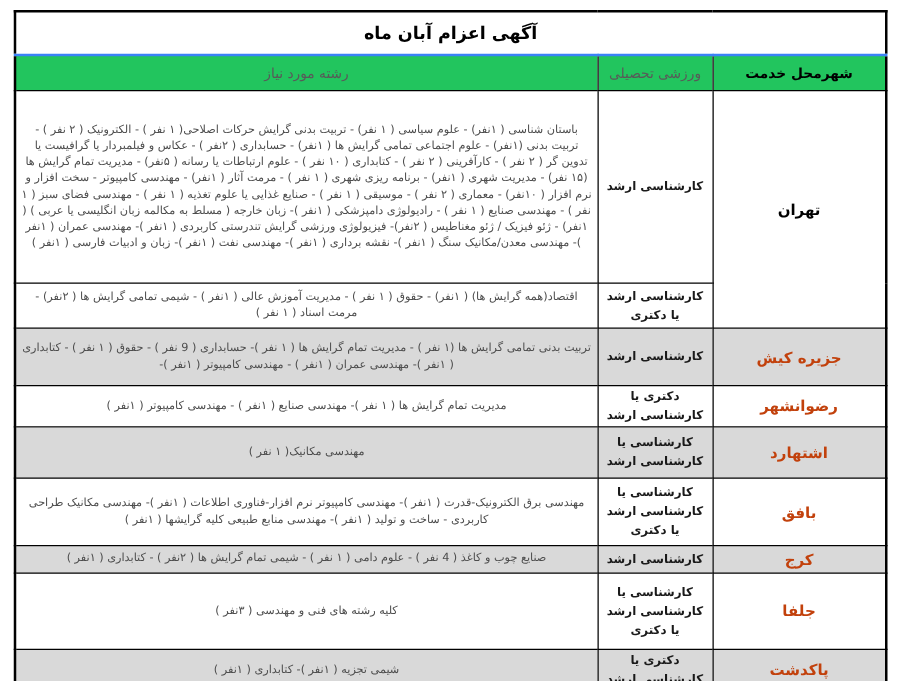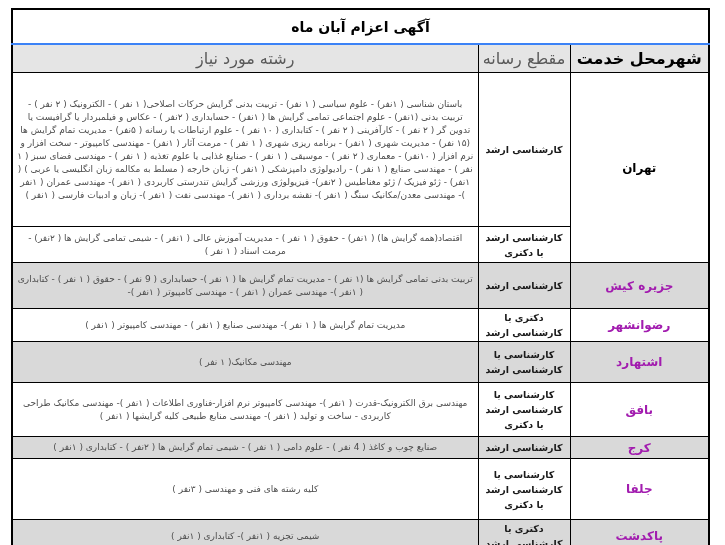--- a/index.html
+++ b/index.html
@@ -15,26 +15,26 @@
     vertical-align:middle;
     text-align:center;
     padding:1px 3px;
     overflow:hidden;
   }
   tr.title-row td{
     height:31px;background:#ffffff;
     font-size:14px;font-weight:bold;color:#000;
     border-bottom:2px solid #3b82f6;
   }
-  tr.header-row td{height:25px;background:#e5e5e5;font-size:16px;}
+  tr.header-row td{height:25px;background:#22c55e;font-size:11px;}
   td.h-field{color:#595959;font-weight:normal;}
   td.h-degree{color:#595959;font-weight:normal;}
   td.h-city{color:#000;font-weight:bold;font-size:12px;}
   td.city{font-size:12px;font-weight:bold;color:#000;}
-  td.city.red{color:#a21caf;}
+  td.city.red{color:#c2410c;}
   td.degree{font-size:9.5px;font-weight:bold;color:#1a1a1a;line-height:15px;}
   td.field{font-size:9px;color:#4d4d4d;line-height:13px;padding:1px 6px;}
   tr.gray td{background:#d9d9d9;}
 </style>
 </head>
 <body>
 
 <div class="page">
   <table class="announce">
     <colgroup>
@@ -43,21 +43,21 @@
       <col style="width:466px">
     </colgroup>
 
     <tbody>
         <tr class="title-row">
       <td colspan="3">آگهی اعزام آبان ماه</td>
     </tr>
 
     <tr class="header-row">
       <td class="h-city">شهرمحل خدمت</td>
-      <td class="h-degree">مقطع رسانه</td>
+      <td class="h-degree">ورزشی تحصیلی</td>
       <td class="h-field">رشته مورد نیاز</td>
     </tr>
 
     <tr style="height:154px">
       <td class="city" rowspan="2">تهران</td>
       <td class="degree">کارشناسی ارشد</td>
       <td class="field">باستان شناسی ( ۱نفر) - علوم سیاسی ( ۱ نفر) - تربیت بدنی گرایش حرکات اصلاحی( ۱ نفر ) - الکترونیک ( ۲ نفر ) - تربیت بدنی (۱نفر) - علوم اجتماعی تمامی گرایش ها ( ۱نفر) - حسابداری ( ۲نفر ) - عکاس و فیلمبردار یا گرافیست یا تدوین گر ( ۲ نفر ) - کارآفرینی ( ۲ نفر ) - کتابداری ( ۱۰ نفر ) - علوم ارتباطات یا رسانه ( ۵نفر) - مدیریت تمام گرایش ها (۱۵ نفر) - مدیریت شهری ( ۱نفر) - برنامه ریزی شهری ( ۱ نفر ) - مرمت آثار ( ۱نفر) - مهندسی کامپیوتر - سخت افزار و نرم افزار ( ۱۰نفر) - معماری ( ۲ نفر ) - موسیقی ( ۱ نفر ) - صنایع غذایی یا علوم تغذیه ( ۱ نفر ) - مهندسی فضای سبز ( ۱ نفر ) - مهندسی صنایع ( ۱ نفر ) - رادیولوژی دامپزشکی ( ۱نفر )- زبان خارجه ( مسلط به مکالمه زبان انگلیسی یا عربی ) ( ۱نفر) - ژئو فیزیک / ژئو مغناطیس ( ۲نفر)- فیزیولوژی ورزشی گرایش تندرستی کاربردی ( ۱نفر )- مهندسی عمران ( ۱نفر )- مهندسی معدن/مکانیک سنگ ( ۱نفر )- نقشه برداری ( ۱نفر )- مهندسی نفت ( ۱نفر )- زبان و ادبیات فارسی ( ۱نفر )</td>
     </tr>
     <tr style="height:36px">
       <td class="degree">کارشناسی ارشد یا دکتری</td>

